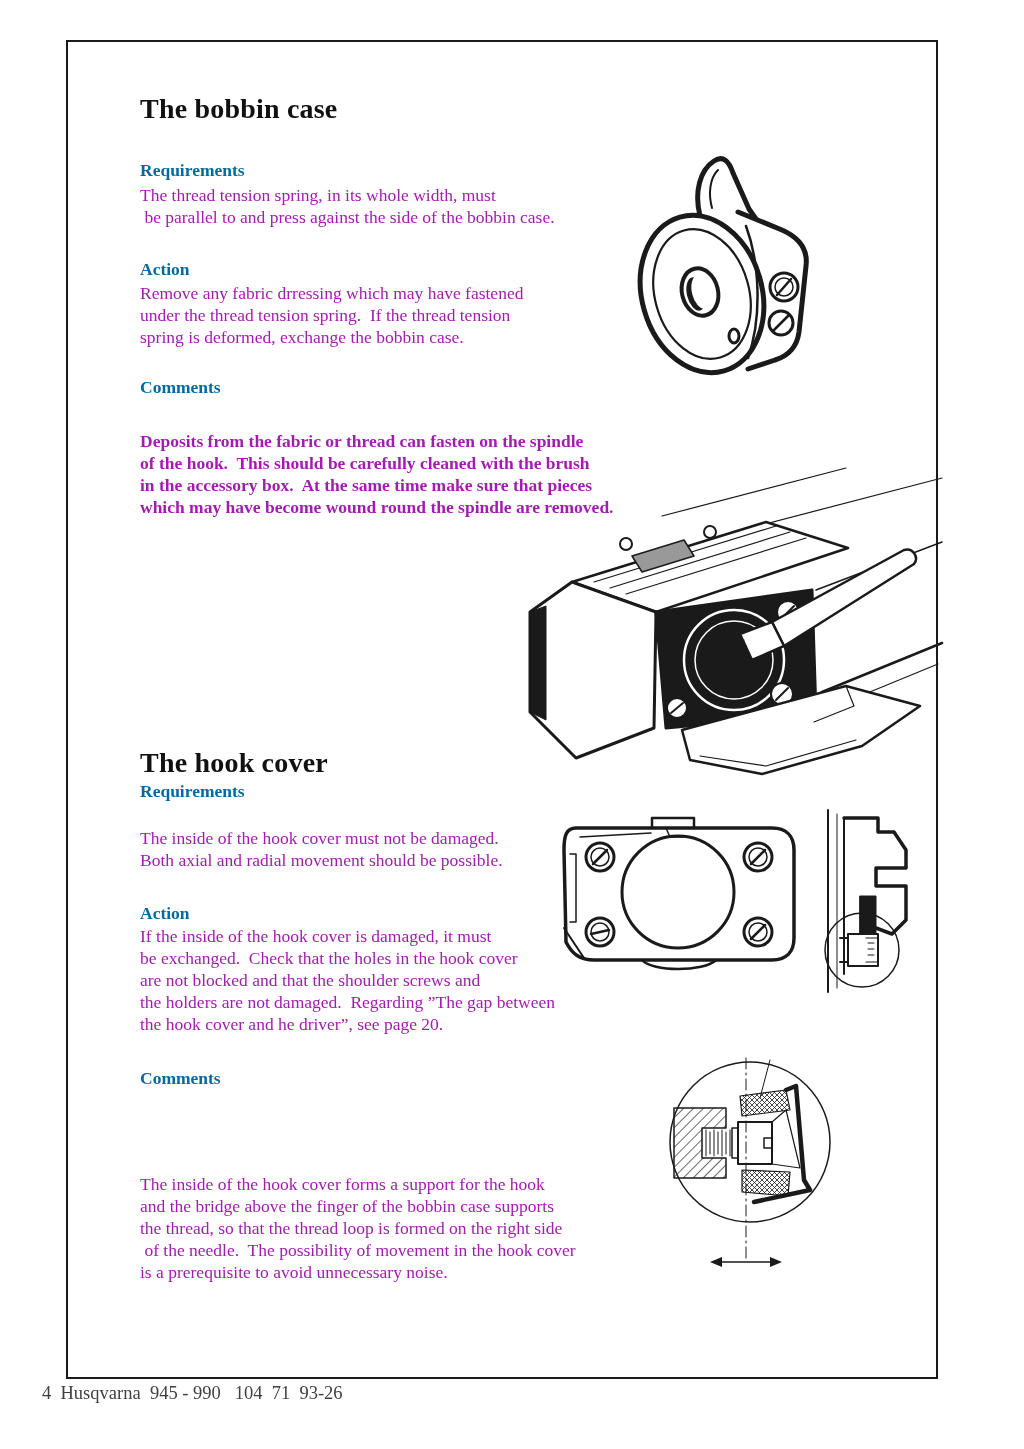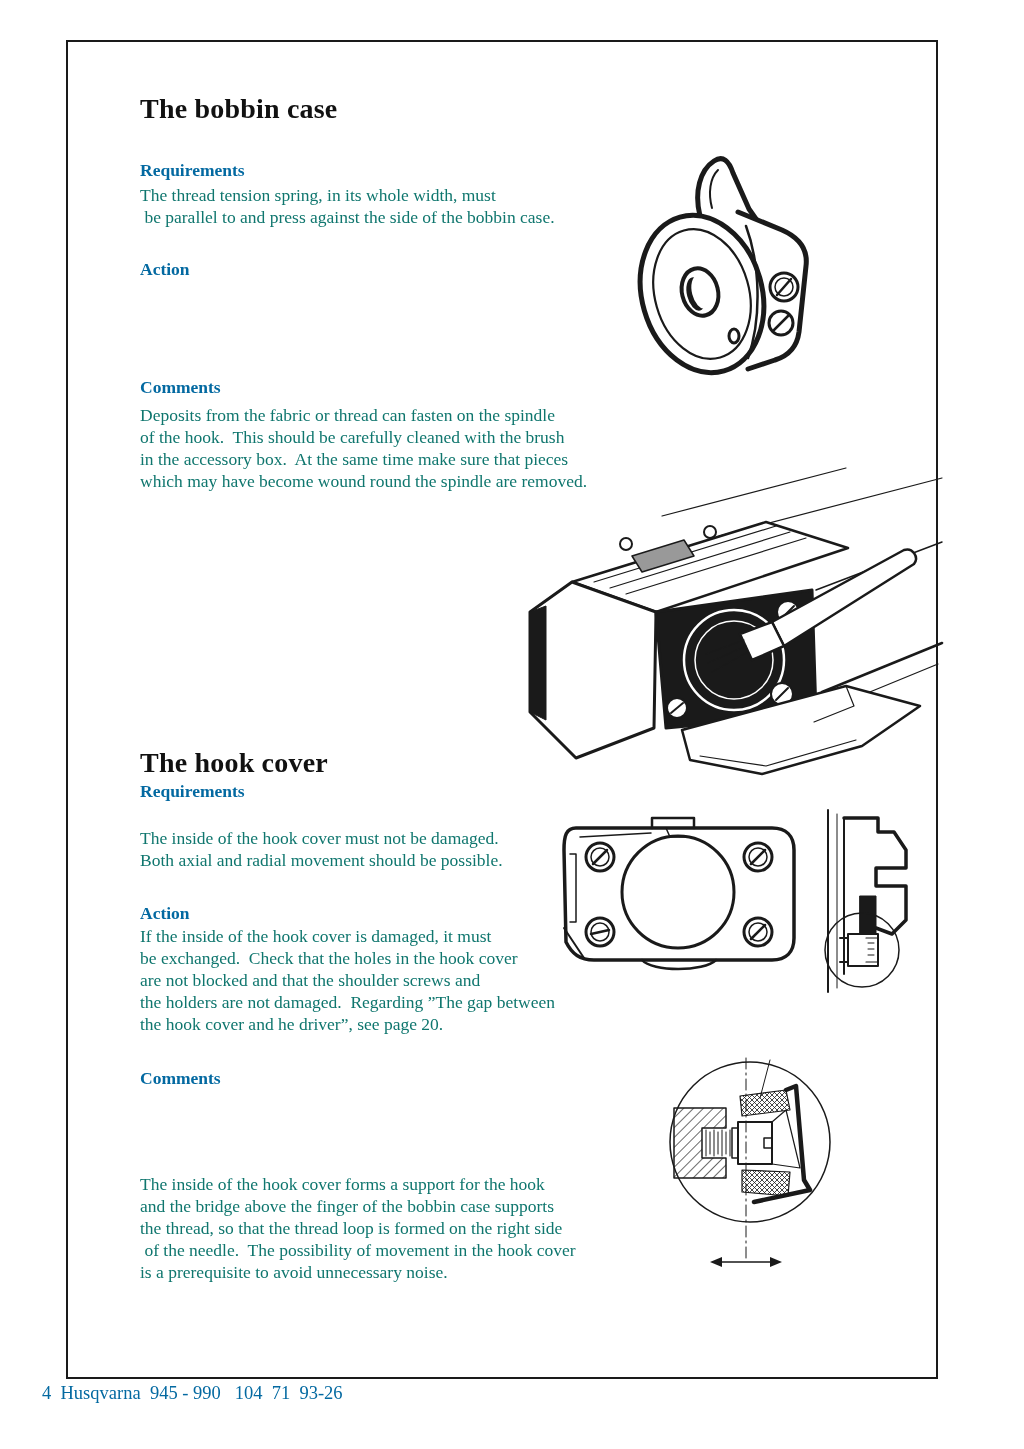--- a/index.html
+++ b/index.html
@@ -3,40 +3,43 @@
 <meta charset="utf-8">
 <style>
   * { margin:0; padding:0; box-sizing:border-box; }
   html,body { background:#ffffff; }
   body { font-family:"Liberation Serif","DejaVu Serif",serif; color:#141414; }
   .page { position:relative; width:1024px; height:1449px; background:#ffffff; overflow:hidden; }
   .page-border { position:absolute; left:66px; top:40px; width:872px; height:1339px; border:2px solid #1a1a1a; }
   .abs { position:absolute; }
   .doc-title { font-size:28px; font-weight:bold; letter-spacing:0.2px; color:#111; }
   .sec-heading { font-size:17.5px; font-weight:bold; color:#0369a1; }
-  .body-text { font-size:17.5px; line-height:22px; white-space:pre-wrap; width:545px; color:#0f766e; }
-  .footer-text { font-size:18.5px; white-space:pre-wrap; color:#0369a1; }
+  .body-text { font-size:17.5px; line-height:22px; white-space:pre-wrap; width:545px; color:#a21caf; }
+  .footer-text { font-size:18.5px; white-space:pre-wrap; color:#404040; }
   svg.fig { position:absolute; }
 </style>
 </head>
 <body>
 
 <div class="page">
   <div class="page-border"></div>
 
   <div class="abs doc-title" style="left:140px; top:93px;">The bobbin case</div>
 
   <div class="abs sec-heading" style="left:140px; top:160px;">Requirements</div>
   <div class="abs body-text" style="left:140px; top:184px;">The thread tension spring, in its whole width, must
  be parallel to and press against the side of the bobbin case.</div>
 
   <div class="abs sec-heading" style="left:140px; top:259px;">Action</div>
+  <div class="abs body-text" style="left:140px; top:282px;">Remove any fabric drressing which may have fastened
+under the thread tension spring.  If the thread tension
+spring is deformed, exchange the bobbin case.</div>
 
   <div class="abs sec-heading" style="left:140px; top:377px;">Comments</div>
-  <div class="abs body-text" style="left:140px; top:404px;">Deposits from the fabric or thread can fasten on the spindle
+  <div class="abs body-text" style="left:140px; top:430px;font-weight:bold;">Deposits from the fabric or thread can fasten on the spindle
 of the hook.  This should be carefully cleaned with the brush
 in the accessory box.  At the same time make sure that pieces
 which may have become wound round the spindle are removed.</div>
 
   <svg class="fig" style="left:630px; top:146px;" width="214" height="248" viewBox="0 0 214 248" role="img" aria-label="bobbin case illustration">
     <g stroke="#1a1a1a" fill="none" stroke-linejoin="round" stroke-linecap="round">
       <path d="M70,70 C64,46 70,24 84,15 C93,9 99,15 103,27 L119,63 L140,93 L112,110 Z" fill="#fff" stroke-width="5"></path>
       <path d="M82,62 C78,47 80,32 88,24" stroke-width="2"></path>
       <path d="M108,66 L152,84 C170,92 178,104 176,120 L169,186 C167,201 158,210 145,214 L118,223" fill="#fff" stroke-width="5"></path>
       <ellipse cx="72" cy="148" rx="60" ry="80" transform="rotate(-16 72 148)" fill="#fff" stroke-width="5"></ellipse>

